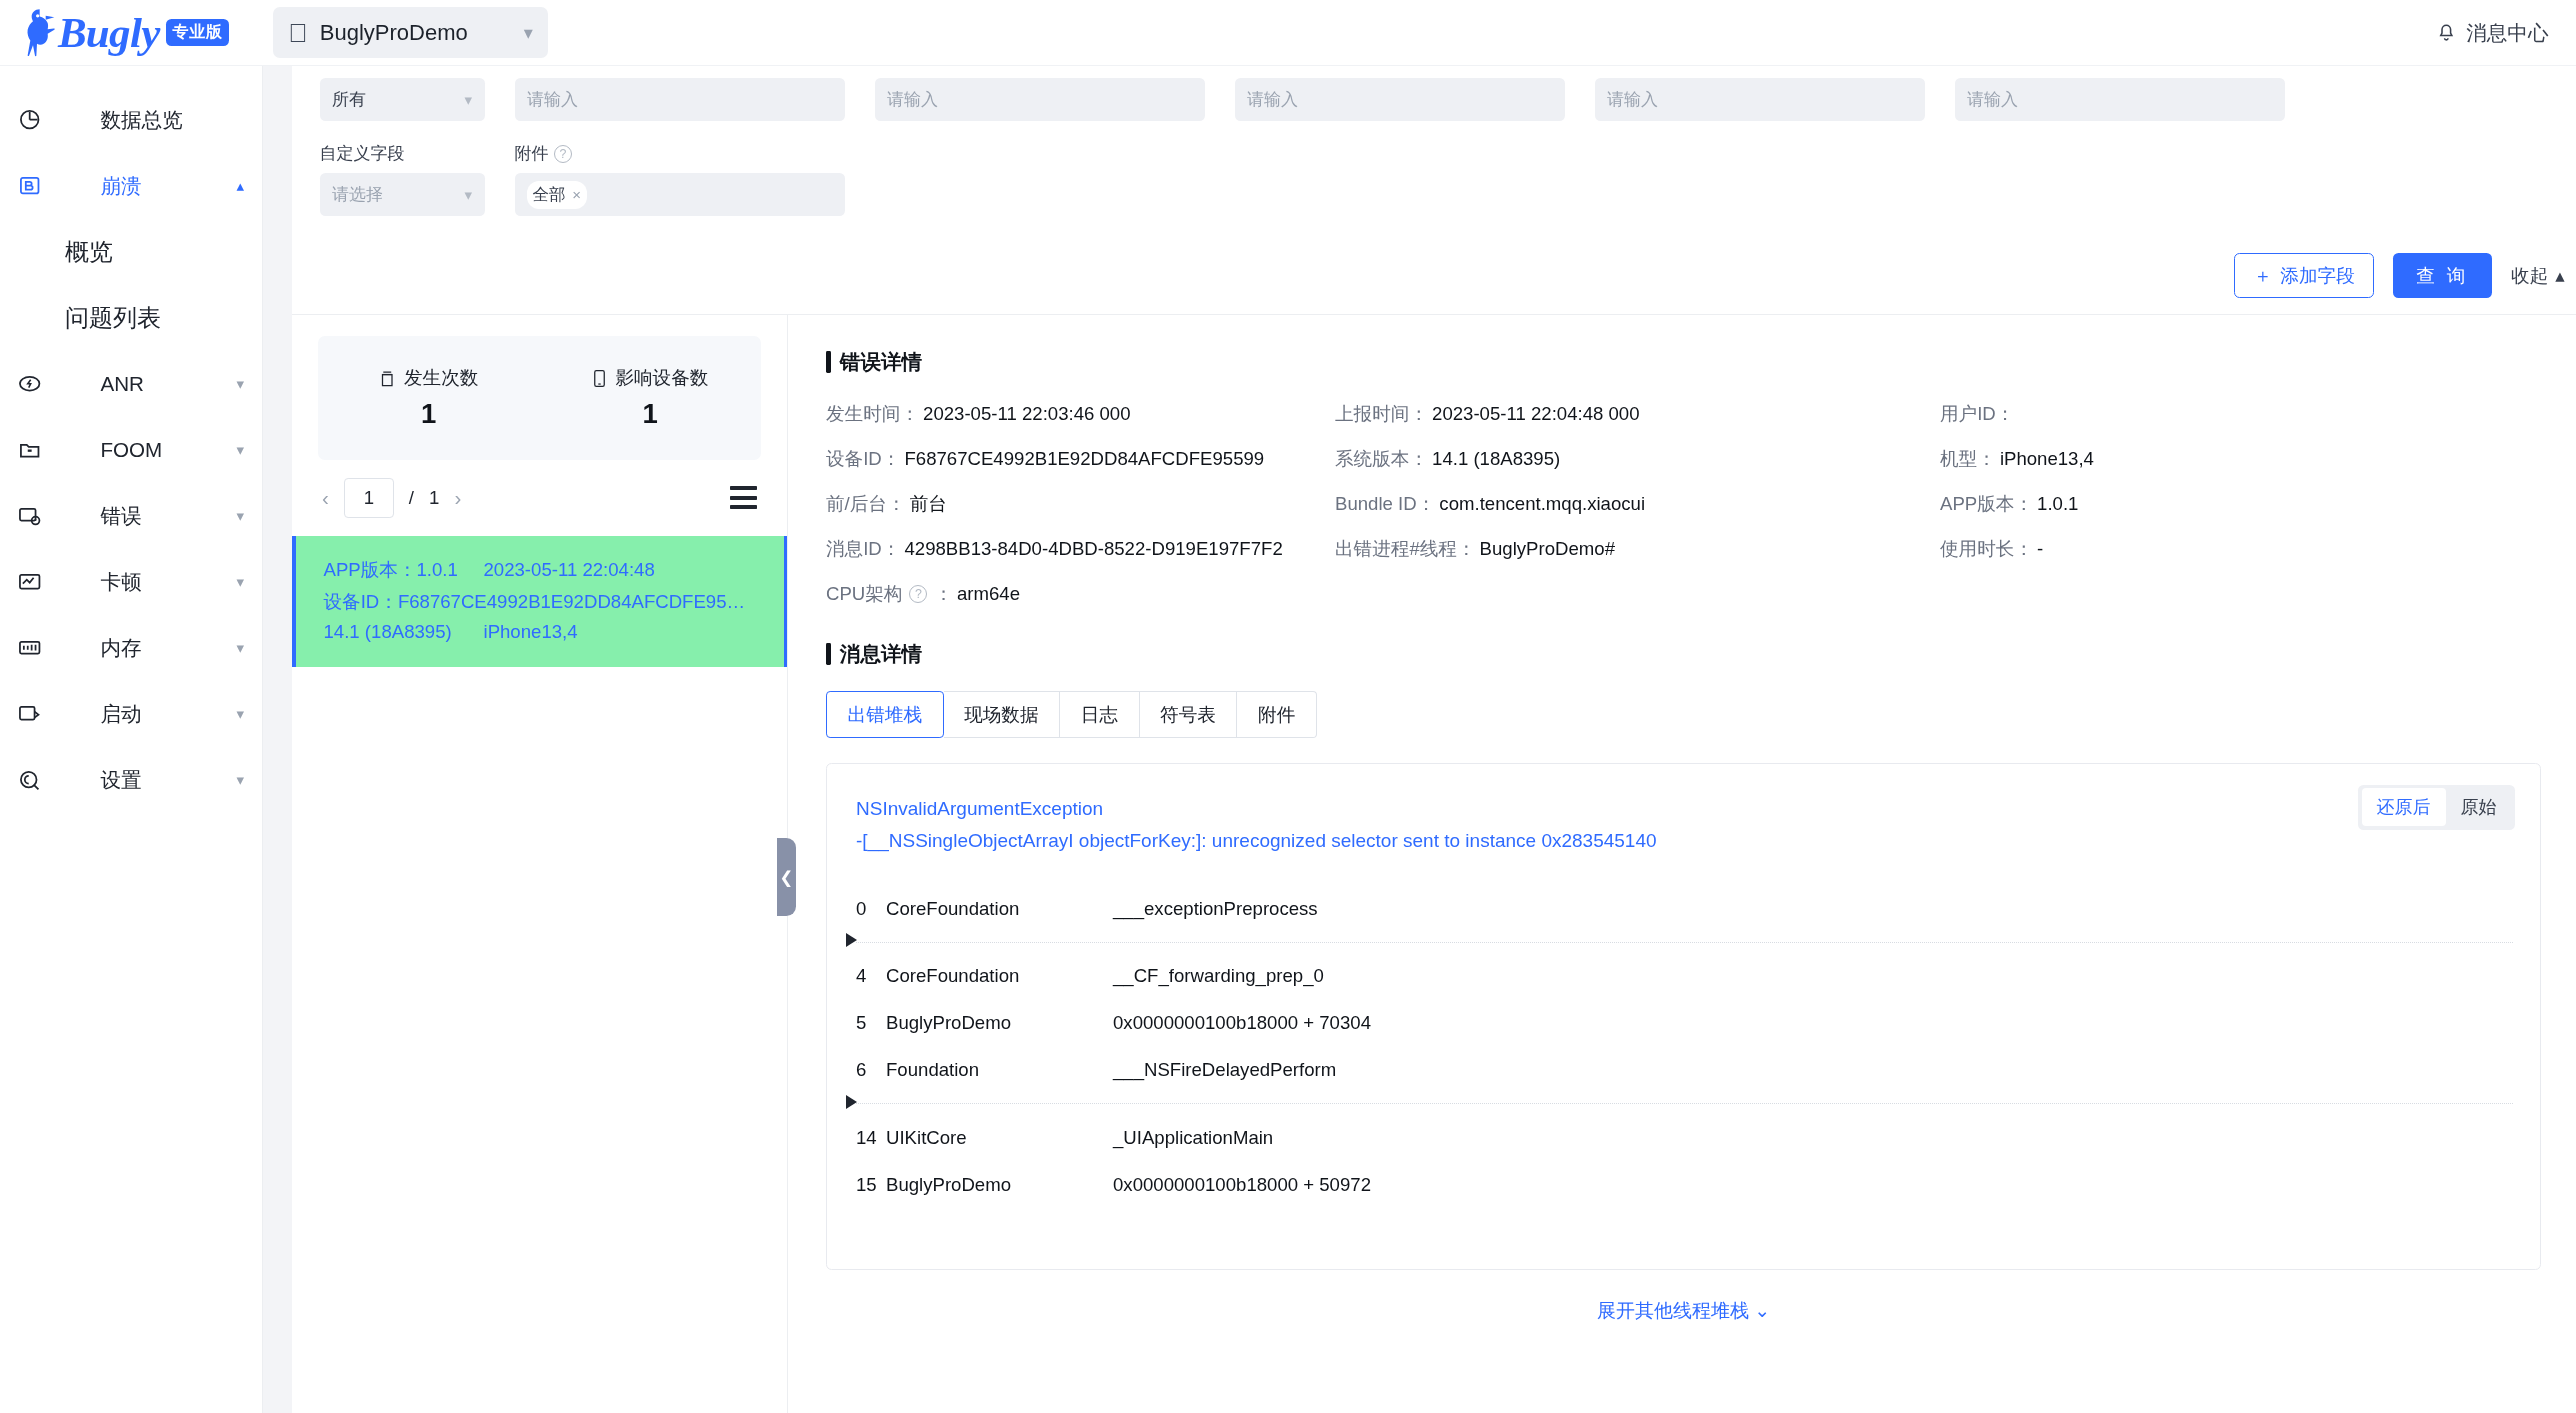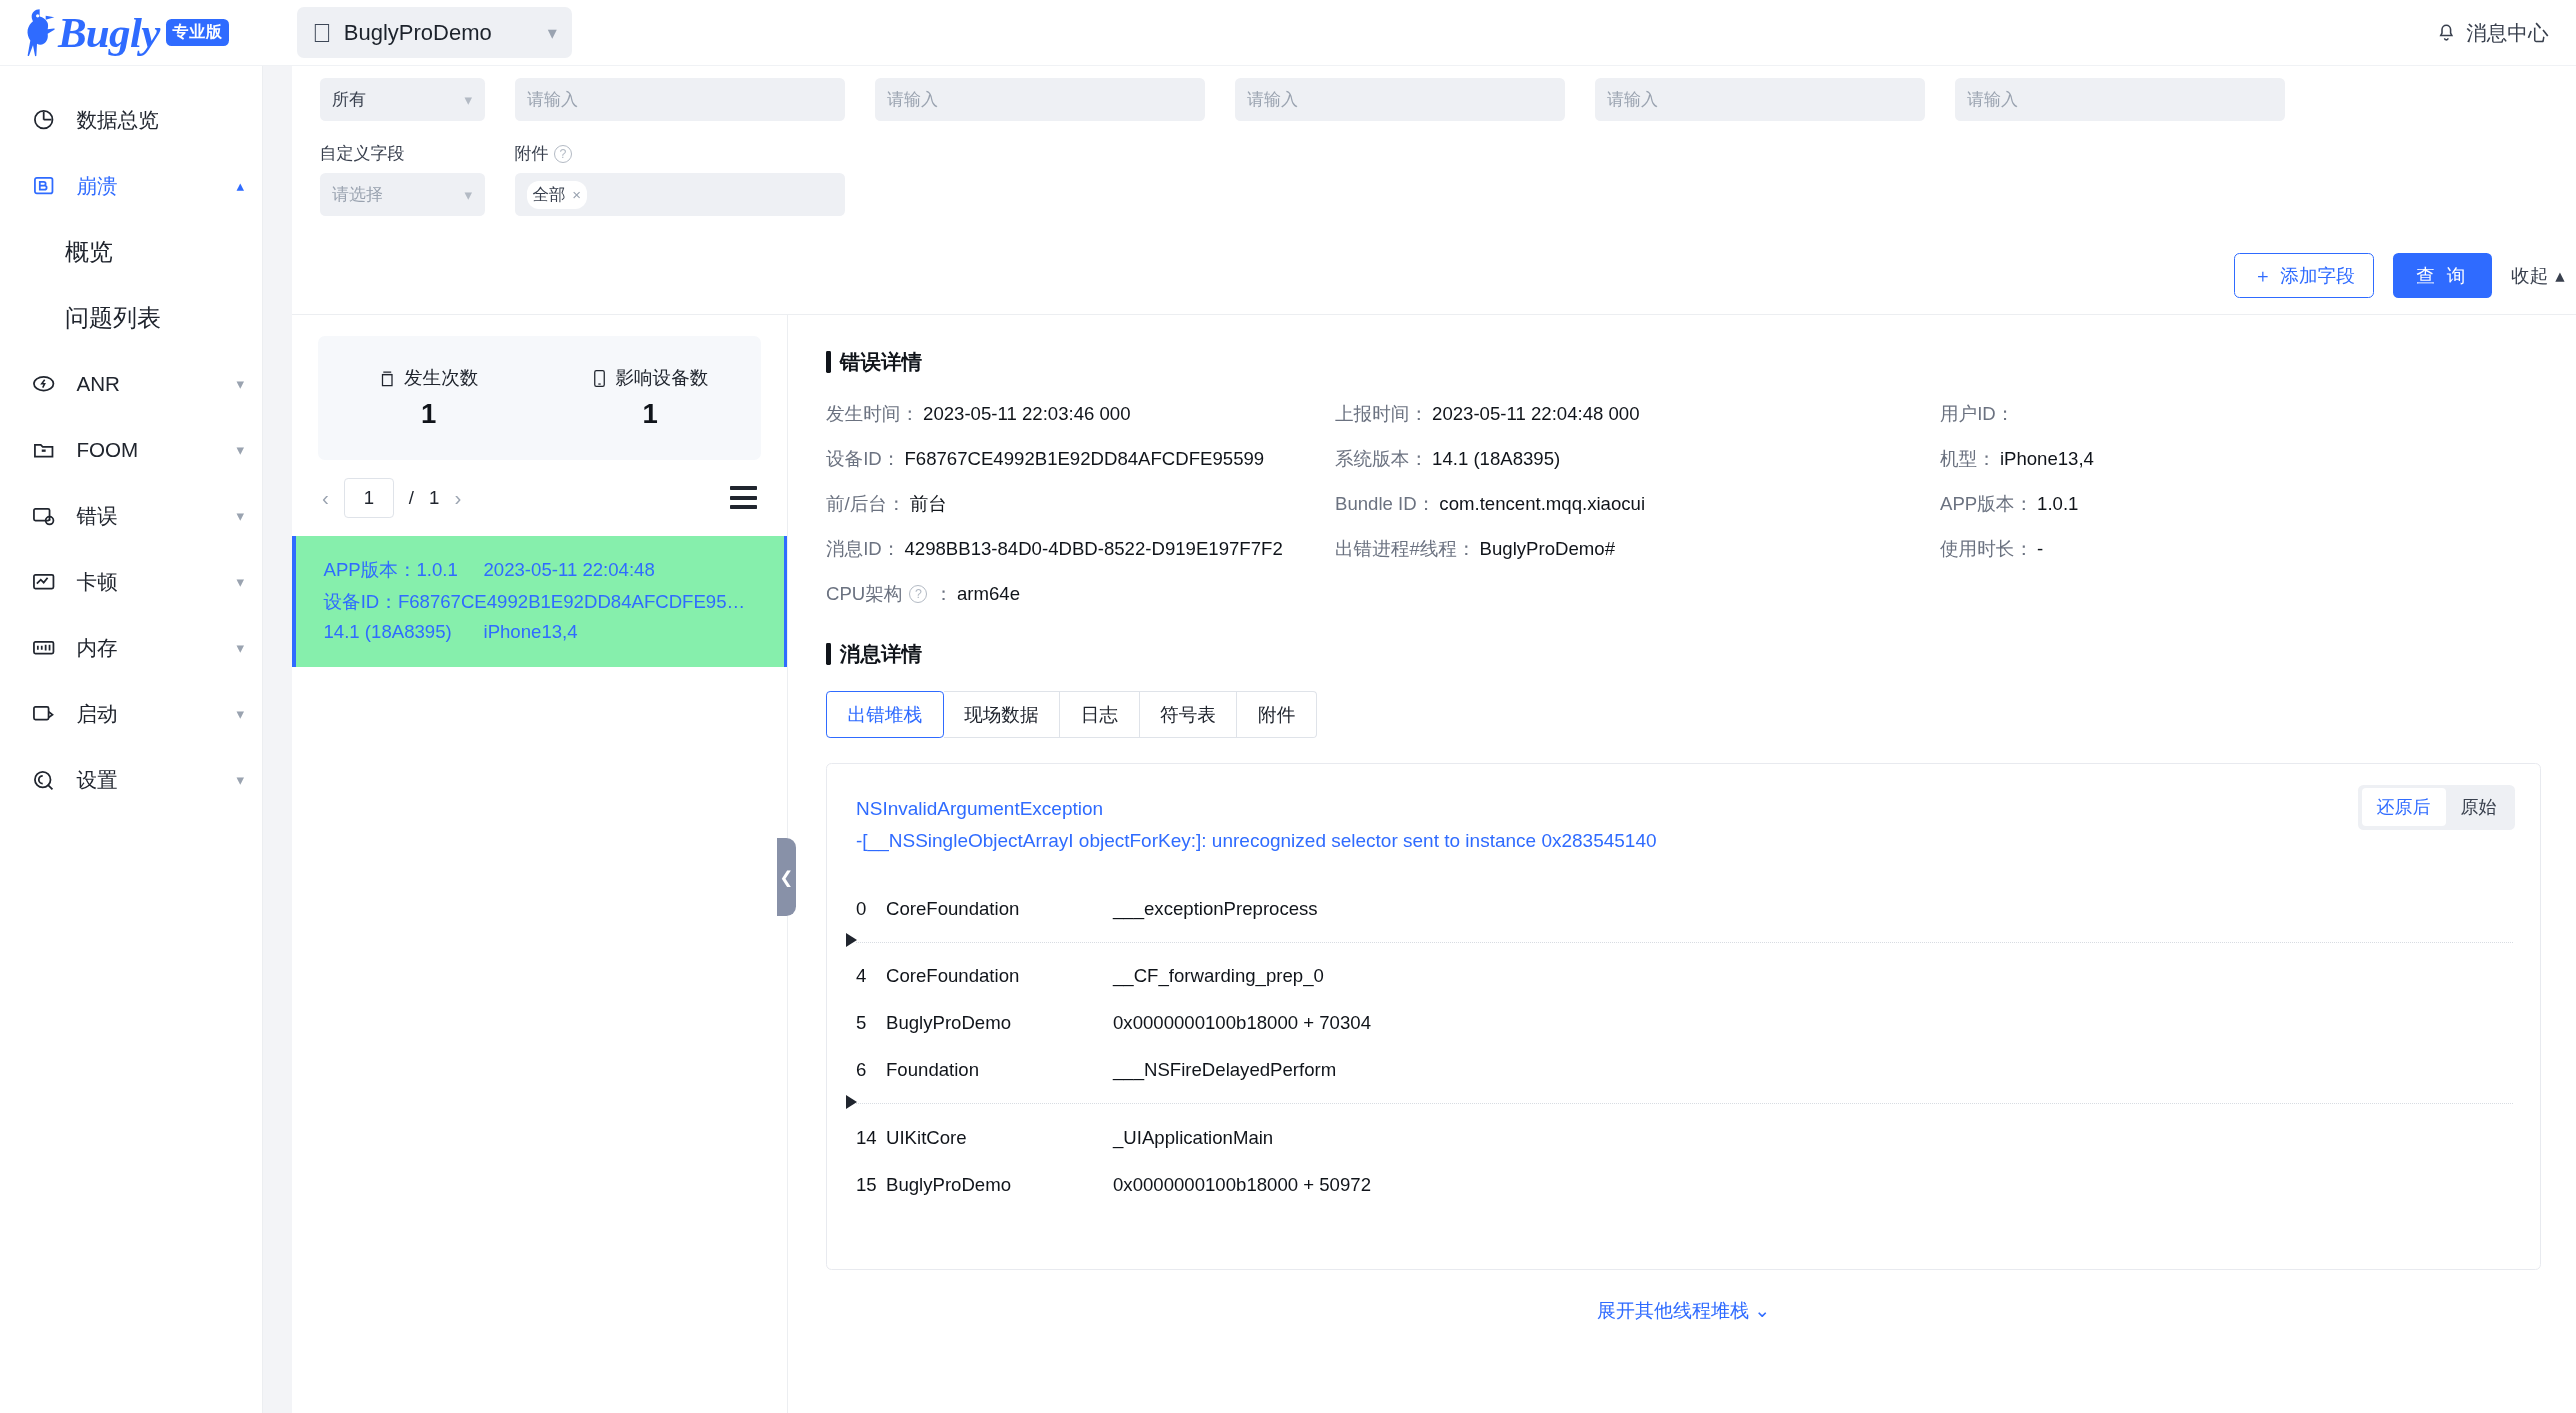--- a/index.html
+++ b/index.html
@@ -9,21 +9,20 @@
     background: #ffffff;
     overflow: hidden;
   }
   .app { position: relative; width: 2576px; height: 1414px; }
 
   
   .topbar {
     position: absolute; left:0; top:0; width:2576px; height:66px;
     background:#fff; display:flex; align-items:center;
     border-bottom:0.7px solid #f0f2f5;
-    gap:24px;
   }
   .logo-wrap { display:flex; align-items:center; margin-left:16.5px; }
   .logo-bird { width:40px; height:51px; }
   .logo-text {
     font-family:"Liberation Serif", serif;
     font-style:italic; font-weight:bold; font-size:43px;
     color:#2f6bff; letter-spacing:-0.7px; margin-left:1.4px; line-height:1;
   }
   .logo-badge {
     background:#2f6bff; color:#fff; font-size:16px; font-weight:bold;
@@ -44,21 +43,21 @@
   }
   .msg-center span { font-size:20.6px; color:#39404e; }
 
   
   .sidebar {
     position:absolute; left:0; top:66px; width:263px; height:1348px;
     background:#fff; border-right:0.7px solid #eceef1; padding-top:20.6px;
   }
   .nav-item {
     height:66px; display:flex; align-items:center;
-    padding-left:32px; padding-right:18px; cursor:pointer; font-size:20.6px; color:#20252e;
+    padding-left:18px; padding-right:18px; cursor:pointer; font-size:20.6px; color:#20252e;gap:38px;
   }
   .nav-item .ic { width:32px; display:flex; justify-content:flex-start; align-items:center; }
   .nav-item .lbl { margin-left:12.4px; flex:1; }
   .nav-item .arw { font-size:15px; color:#9aa3b0; }
   .nav-item.active { color:#2f6bff; }
   .nav-item.active .arw { color:#2f6bff; }
   .nav-sub {
     height:66px; display:flex; align-items:center;
     padding-left:65px; cursor:pointer; font-size:24px; color:#20252e;
   }

